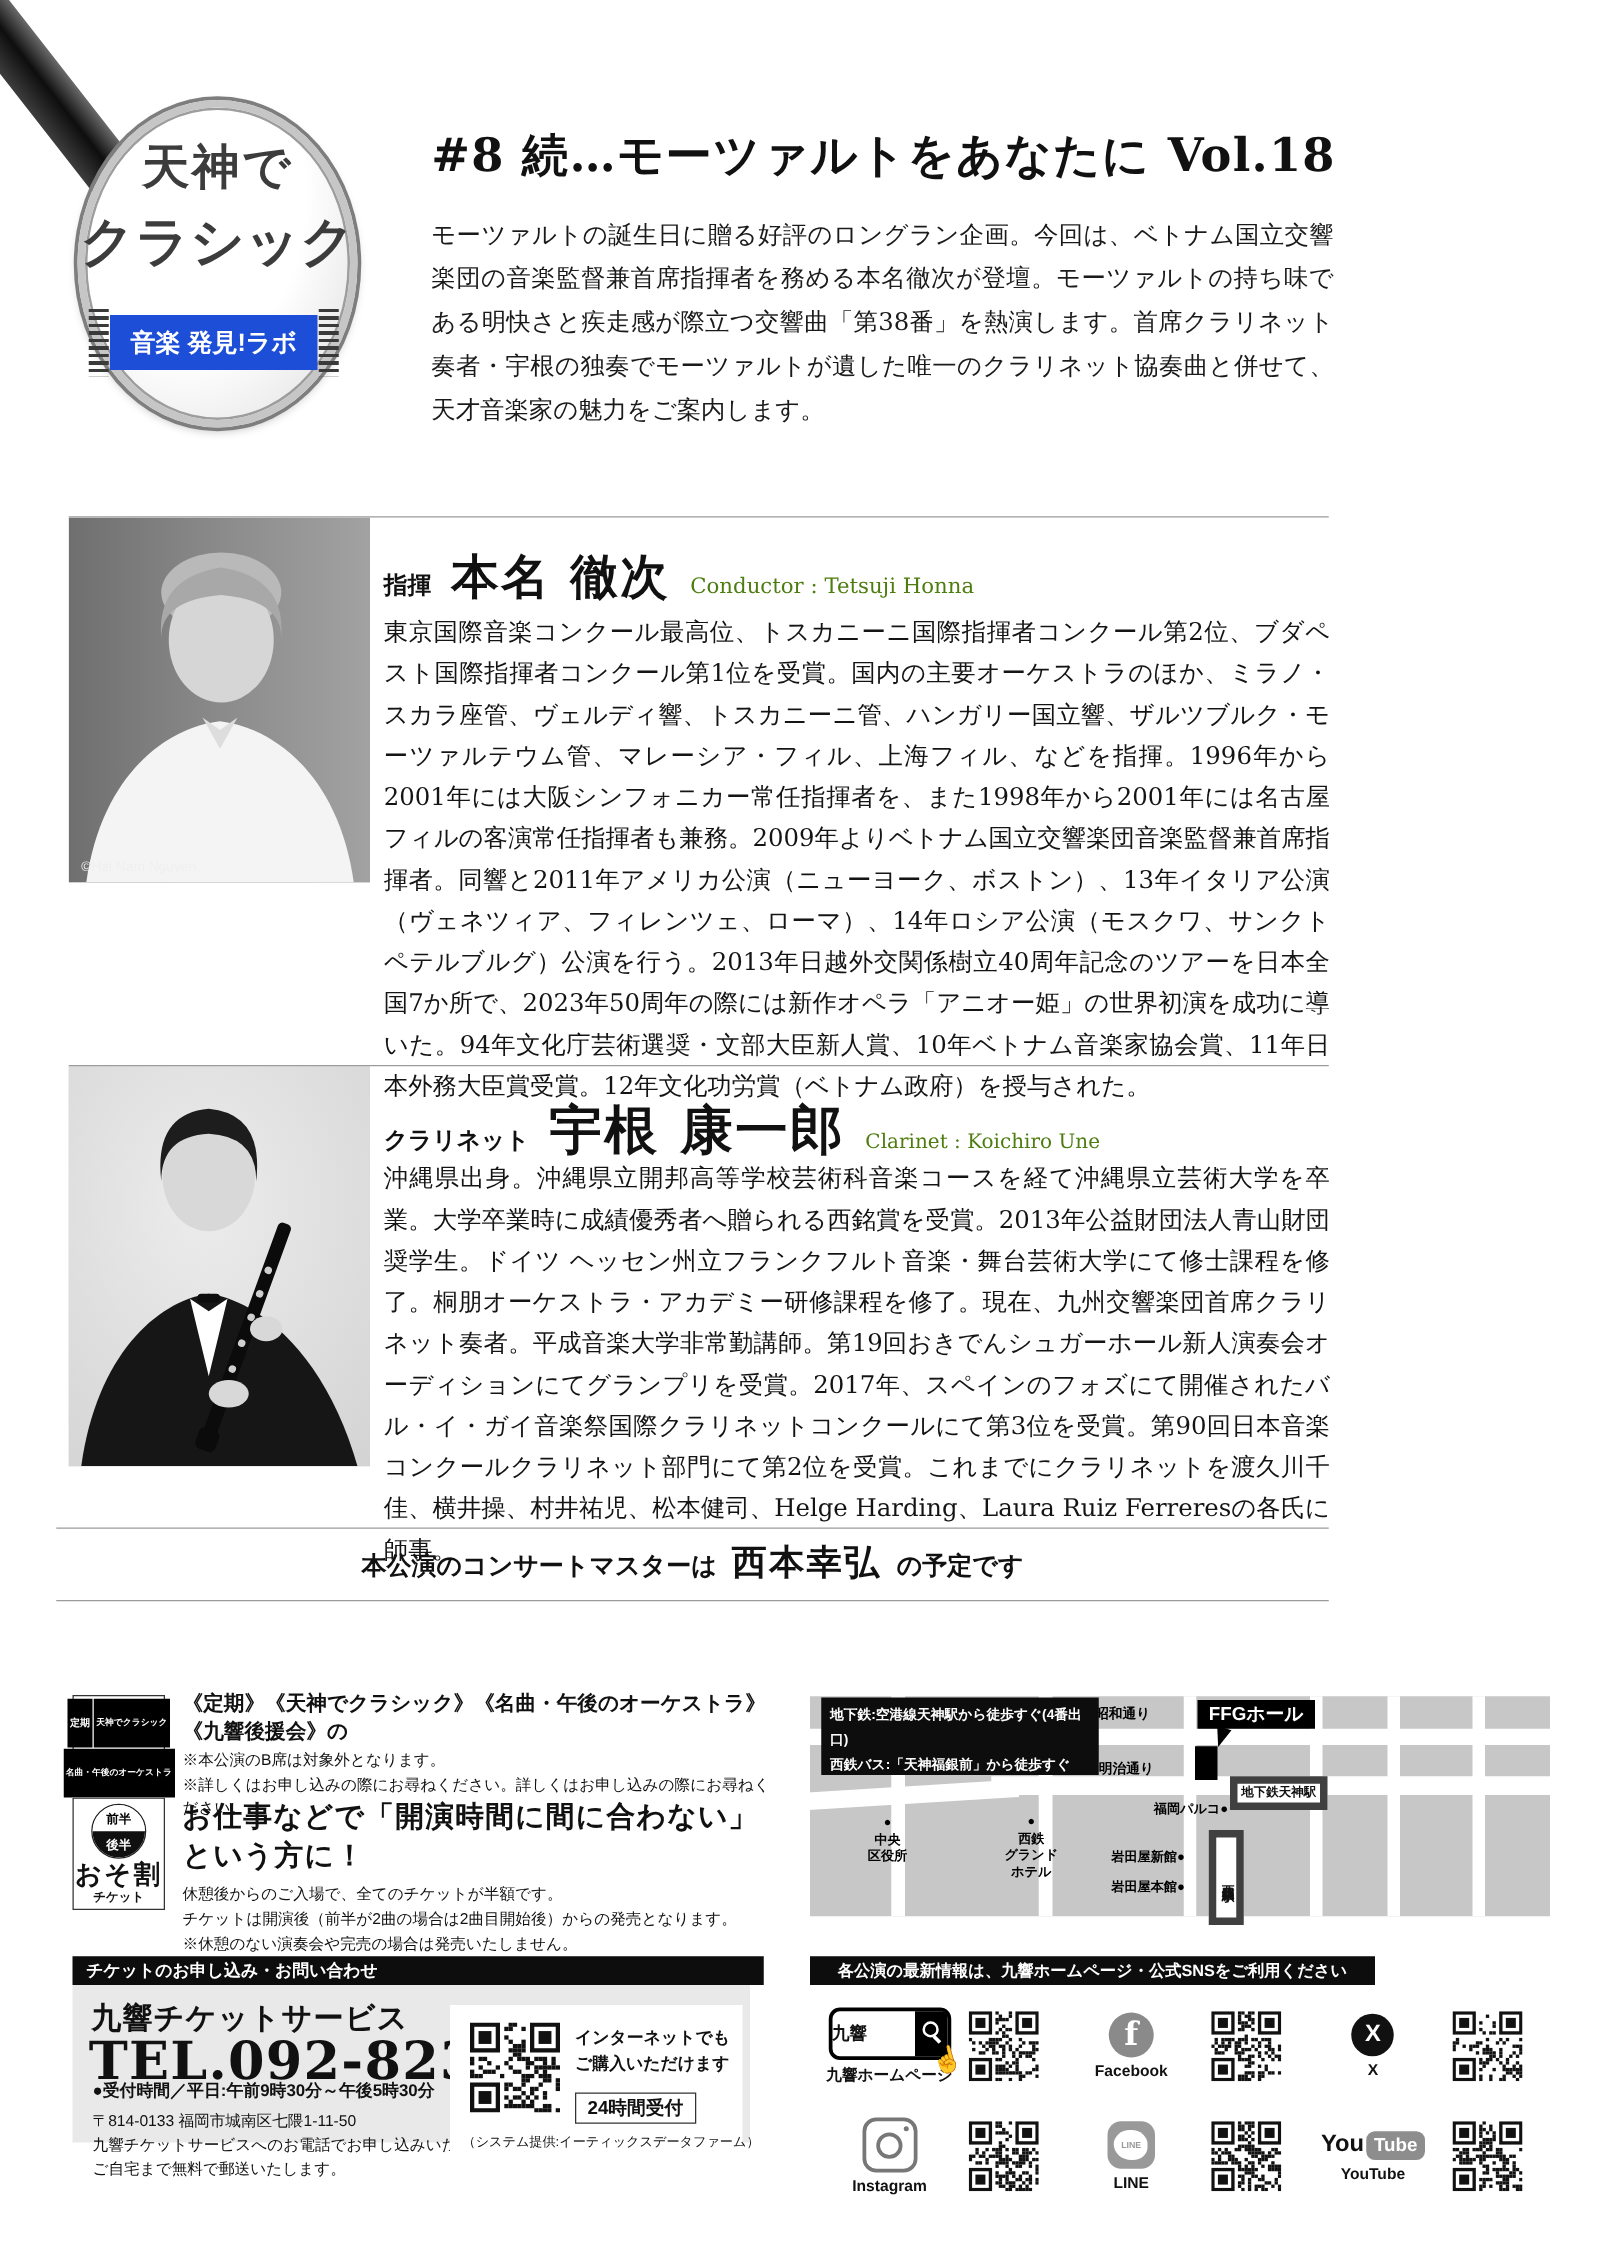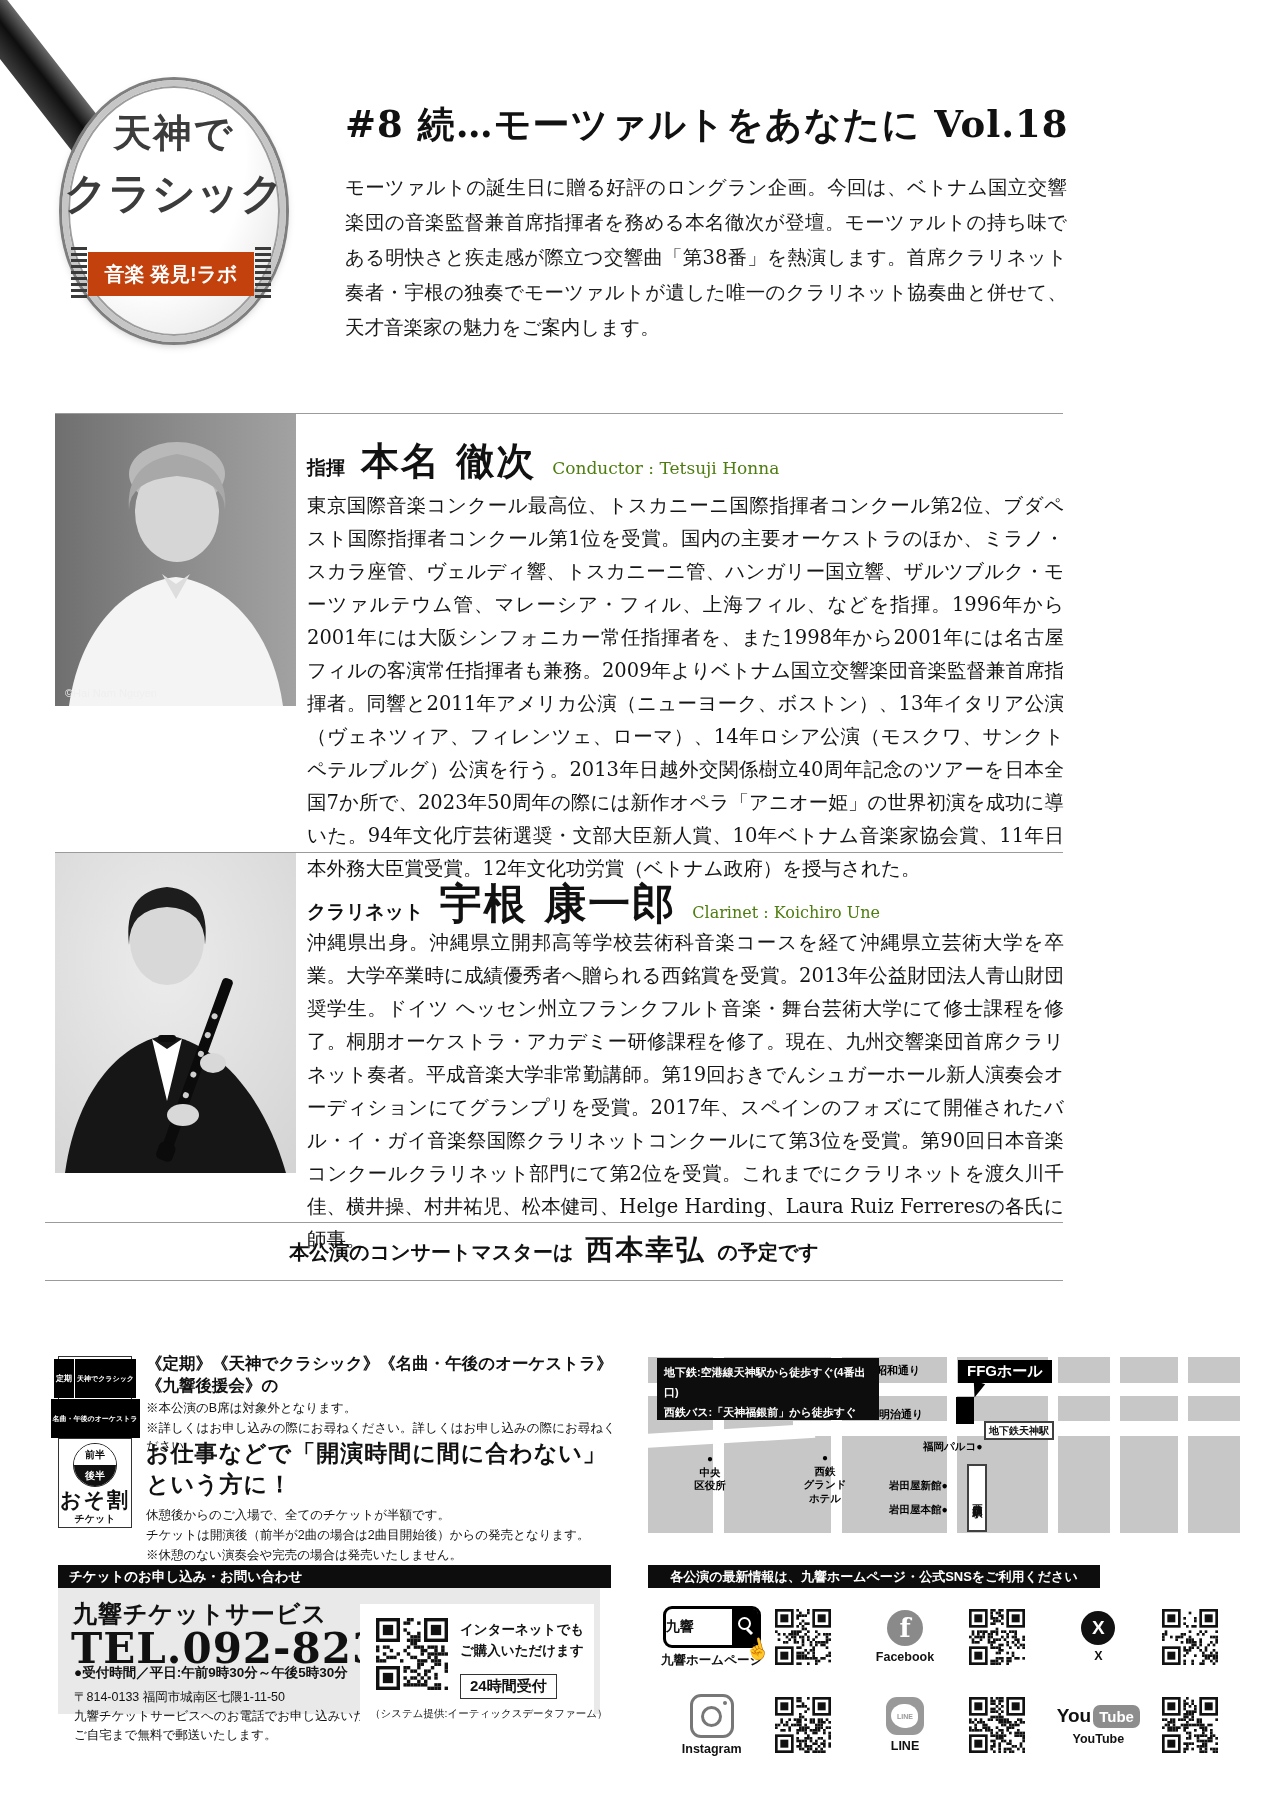--- a/index.html
+++ b/index.html
@@ -18,21 +18,21 @@
              background:repeating-linear-gradient(90deg,#8a8a8a 0 3px,#1c1c1c 3px 7px);}
   .mg-collar{position:absolute;left:102px;top:128px;width:46px;height:30px;transform:rotate(52deg);
              background:linear-gradient(180deg,#eee,#888 55%,#ccc);}
   .mg-glass{position:absolute;left:62px;top:80px;width:212px;height:250px;border-radius:50%;
             background:radial-gradient(ellipse at 38% 28%,#ffffff 52%,#f0f0f0 72%,#dcdcdc 100%);
             border:6px solid #c6c6c6;
             box-shadow:0 0 0 3px #7e7e7e,inset 0 0 0 2px #9d9d9d,0 3px 8px rgba(0,0,0,.25);}
   .logo-text{position:absolute;left:62px;top:108px;width:224px;text-align:center;color:#3c3c3c;}
   .logo-l1{font-size:38px;font-weight:bold;letter-spacing:2px;}
   .logo-l2{font-size:43px;font-weight:bold;letter-spacing:0px;margin-top:6px;}
-  .ribbon{position:absolute;left:88px;top:252px;width:166px;height:44px;background:#c2410c;color:#fff;
+  .ribbon{position:absolute;left:88px;top:252px;width:166px;height:44px;background:#1d4ed8;color:#fff;
           display:flex;align-items:center;justify-content:center;font-weight:bold;font-size:20px;z-index:4;}
   .ribbon::before,.ribbon::after{content:"";position:absolute;top:-5px;bottom:-5px;width:16px;
           background:repeating-linear-gradient(180deg,#3a3a3a 0 3px,rgba(0,0,0,0) 3px 6px);}
   .ribbon::before{left:-17px;}
   .ribbon::after{right:-17px;}
 
   
   .title{position:absolute;left:345px;top:100px;font-size:37px;font-weight:bold;letter-spacing:1px;}
   .intro{position:absolute;left:345px;top:170px;width:722px;font-size:19.5px;line-height:35px;
          text-align:justify;color:#1a1a1a;}
@@ -78,21 +78,21 @@
   .st{position:absolute;background:#fff;}
   .map-label{position:absolute;font-size:11px;font-weight:bold;color:#000;white-space:nowrap;z-index:3;}
   .access{position:absolute;left:9px;top:1px;width:208px;height:52px;background:#0d0d0d;color:#fff;
           font-size:11px;font-weight:bold;line-height:1.8;padding:5px 7px;z-index:5;}
   .ffg{position:absolute;left:310px;top:3px;background:#000;color:#fff;font-size:15px;font-weight:bold;
        padding:2px 9px;z-index:5;}
   .ffg-ptr{position:absolute;left:323px;top:25px;width:0;height:0;z-index:4;
        border-left:6px solid transparent;border-right:6px solid transparent;border-top:16px solid #000;
        transform:rotate(18deg);}
   .bld{position:absolute;left:308px;top:40px;width:18px;height:27px;background:#000;z-index:3;}
-  .boxlabel{position:absolute;background:#fff;border:2px solid #404040;font-weight:bold;z-index:4;}
+  .boxlabel{position:absolute;background:#fff;border:6px solid #404040;font-weight:bold;z-index:4;}
   .lb-tenjin{left:336px;top:64px;font-size:10px;padding:0 3px;line-height:15px;}
   .lb-nish{left:319px;top:107px;width:16px;height:64px;writing-mode:vertical-rl;font-size:10px;
            display:flex;align-items:center;justify-content:center;letter-spacing:1px;}
   .lb-center{text-align:center;line-height:1.3;font-size:10.5px;}
   .dot{font-size:10px;}
 
   
   .bar{position:absolute;height:23px;background:#0d0d0d;color:#fff;font-weight:bold;
        display:flex;align-items:center;}
   .c-bar{left:58px;top:1565px;width:542px;font-size:13.5px;padding-left:11px;}

